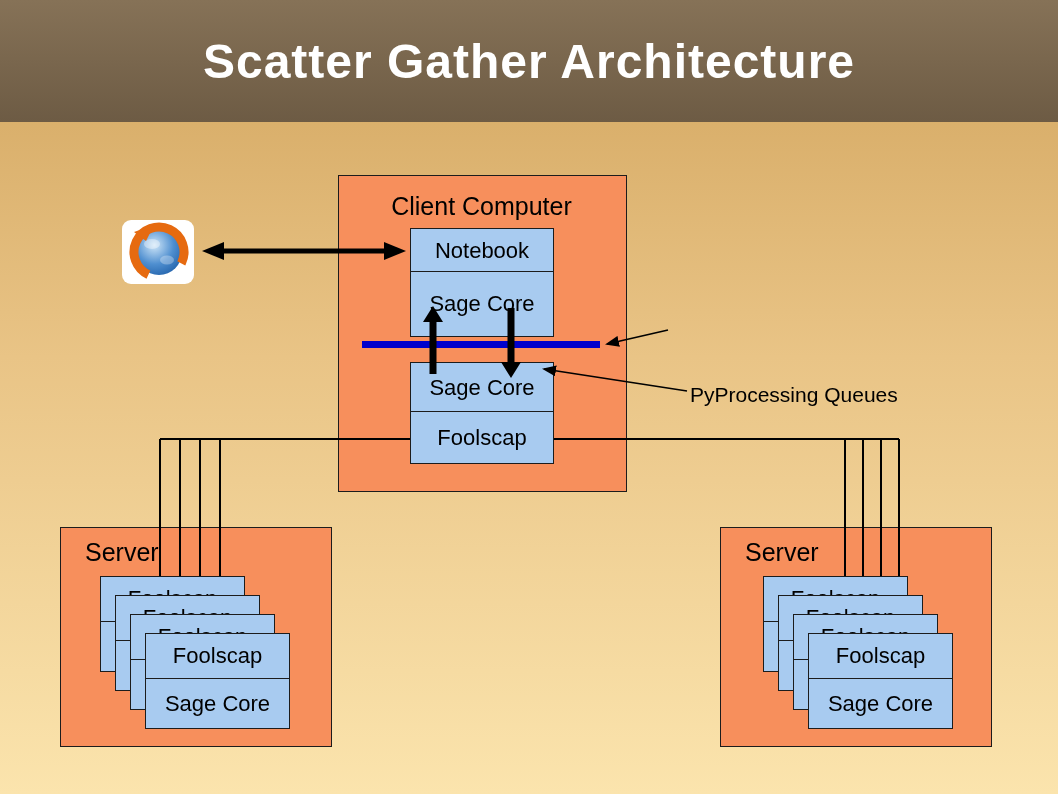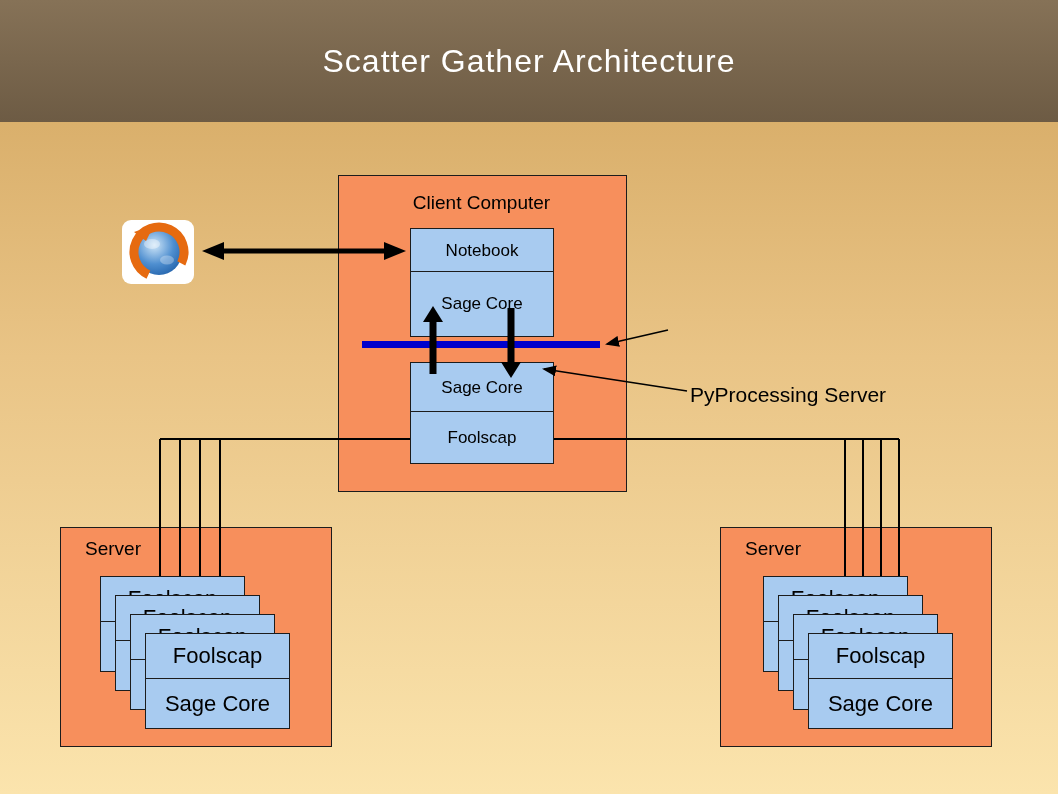--- a/index.html
+++ b/index.html
@@ -6,28 +6,28 @@
   .stage{
     position:relative;width:1058px;height:794px;overflow:hidden;
     font-family:"Liberation Sans",sans-serif;color:#000;
     background:linear-gradient(180deg,#d2a55e 0%,#e9c486 45%,#fbe4ad 100%);
   }
   .header{
     position:absolute;left:0;top:0;width:1058px;height:122px;
     background:linear-gradient(180deg,#867257,#6d5b44);
     display:flex;align-items:center;justify-content:center;z-index:10;
   }
-  .header h1{margin:0;color:#ffffff;font-size:32px;font-weight:normal;letter-spacing:1px;}
+  .header h1{margin:0;color:#ffffff;font-size:48px;font-weight:bold;letter-spacing:1px;}
 
   .orange-box{position:absolute;background:#f78f5c;border:1px solid #1c1c1c;z-index:1;}
   .blue-box{
     position:absolute;background:#a8cbf0;border:1px solid #1c1c1c;z-index:3;
-    display:flex;align-items:center;justify-content:center;font-size:17px;
+    display:flex;align-items:center;justify-content:center;font-size:22px;
   }
-  .section-label{position:absolute;font-size:19px;z-index:3;}
+  .section-label{position:absolute;font-size:25px;z-index:3;}
   .client-label{left:338px;top:192px;width:287px;text-align:center;}
   .boundary-line{position:absolute;left:362px;top:341px;width:238px;height:7px;background:#0000cc;z-index:4;}
 
   svg.overlay{position:absolute;left:0;top:0;width:1058px;height:794px;pointer-events:none;}
   svg.comb{z-index:2;}
   svg.arrows{z-index:5;}
 
   .ann{position:absolute;font-size:21px;z-index:5;}
   .ann-boundary{left:652px;top:288px;width:214px;text-align:center;line-height:27px;}
   .ann-queues{left:690px;top:383px;}
@@ -89,21 +89,21 @@
         </radialGradient>
       </defs>
       <circle cx="37" cy="32" r="23" fill="url(#globe)"></circle>
       <ellipse cx="30" cy="24" rx="8" ry="5" fill="rgba(255,255,255,0.38)"></ellipse>
       <ellipse cx="45" cy="40" rx="7" ry="4.5" fill="rgba(255,255,255,0.3)"></ellipse>
       <circle cx="37" cy="32" r="25" fill="none" stroke="#e66a10" stroke-width="9" stroke-dasharray="118 60" stroke-dashoffset="0" transform="rotate(115 37 32)"></circle>
       <polygon points="12,12 32,5 24,21" fill="#e66a10"></polygon>
     </svg>
   </div>
 
-  <div class="ann ann-queues">PyProcessing Server</div>
+  <div class="ann ann-queues">PyProcessing Queues</div>
 
   <svg class="overlay arrows">
     <defs>
       <marker id="ah" markerWidth="14" markerHeight="11" refX="12" refY="5.5" orient="auto" markerUnits="userSpaceOnUse">
         <path d="M0,0 L14,5.5 L0,11 z" fill="#000"></path>
       </marker>
     </defs>
 
     <g>
       <line x1="220" y1="251" x2="388" y2="251" stroke="#000" stroke-width="5"></line>

